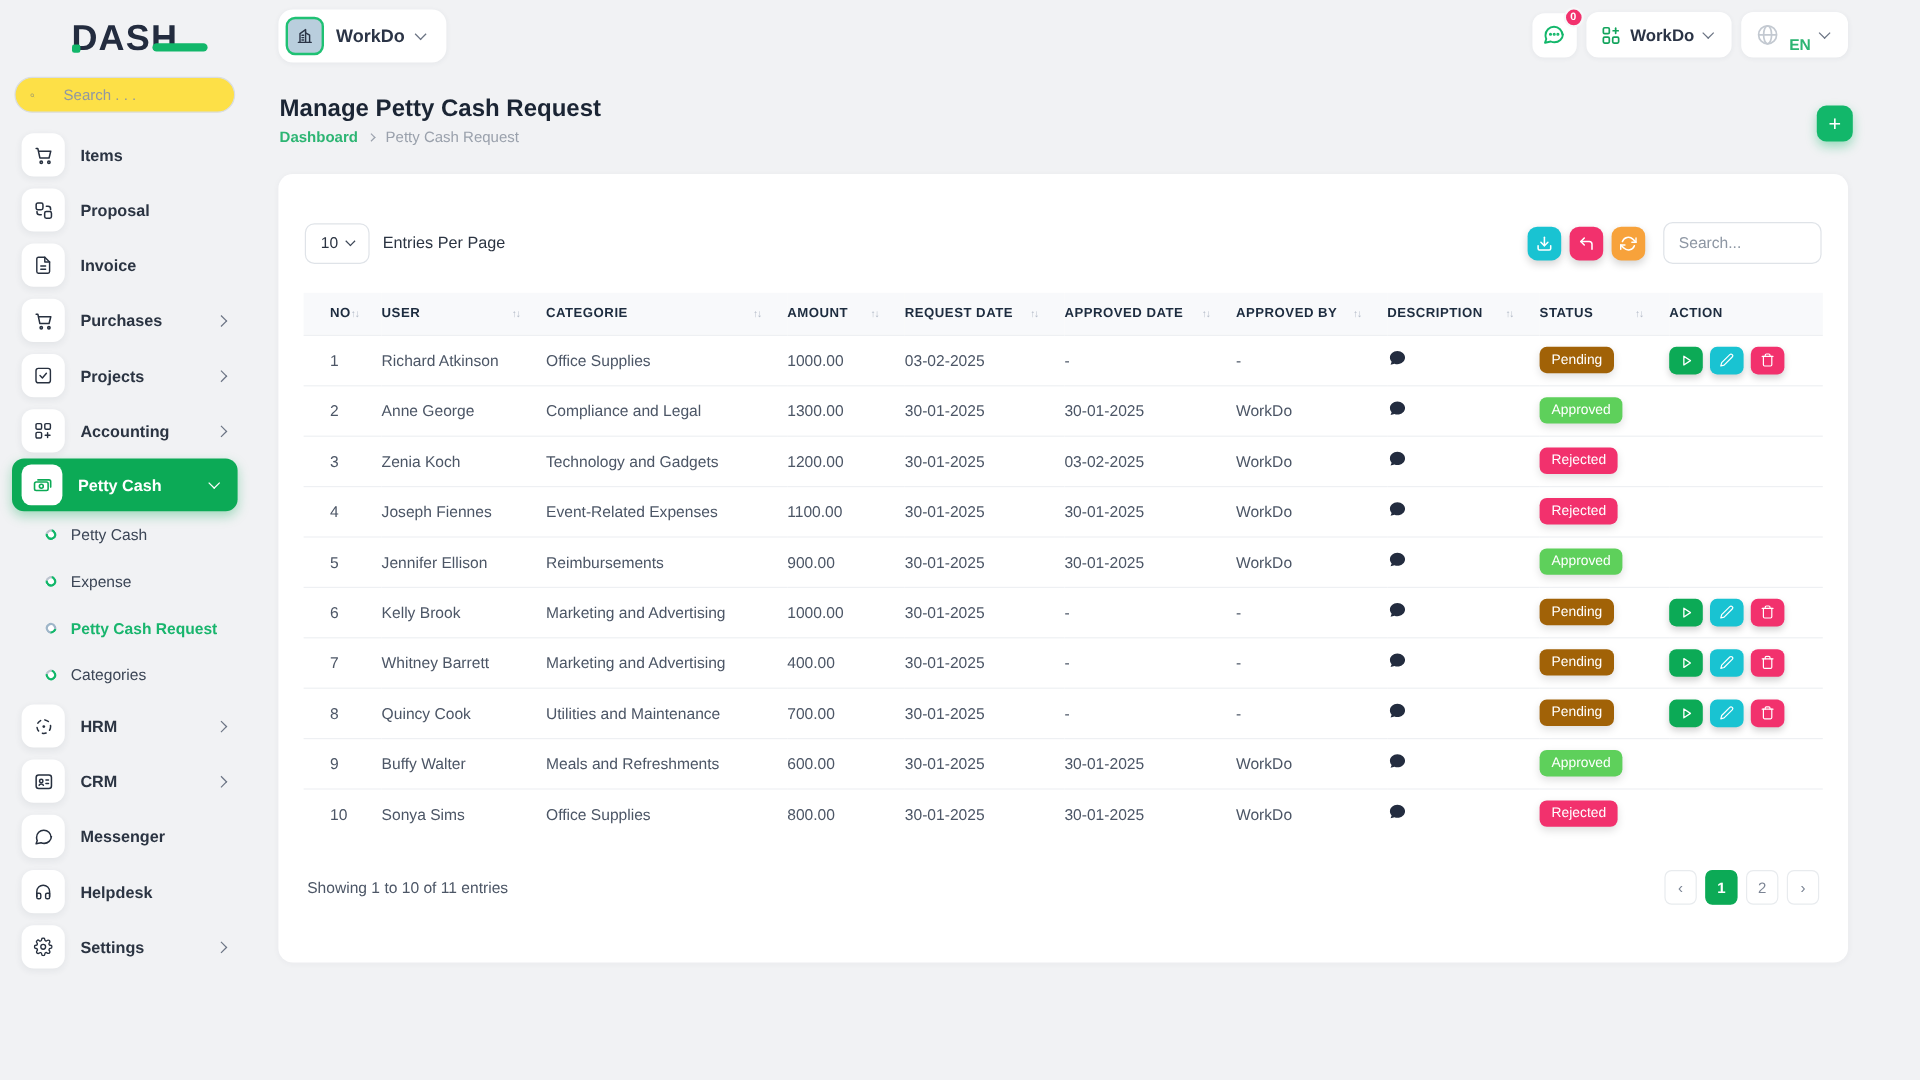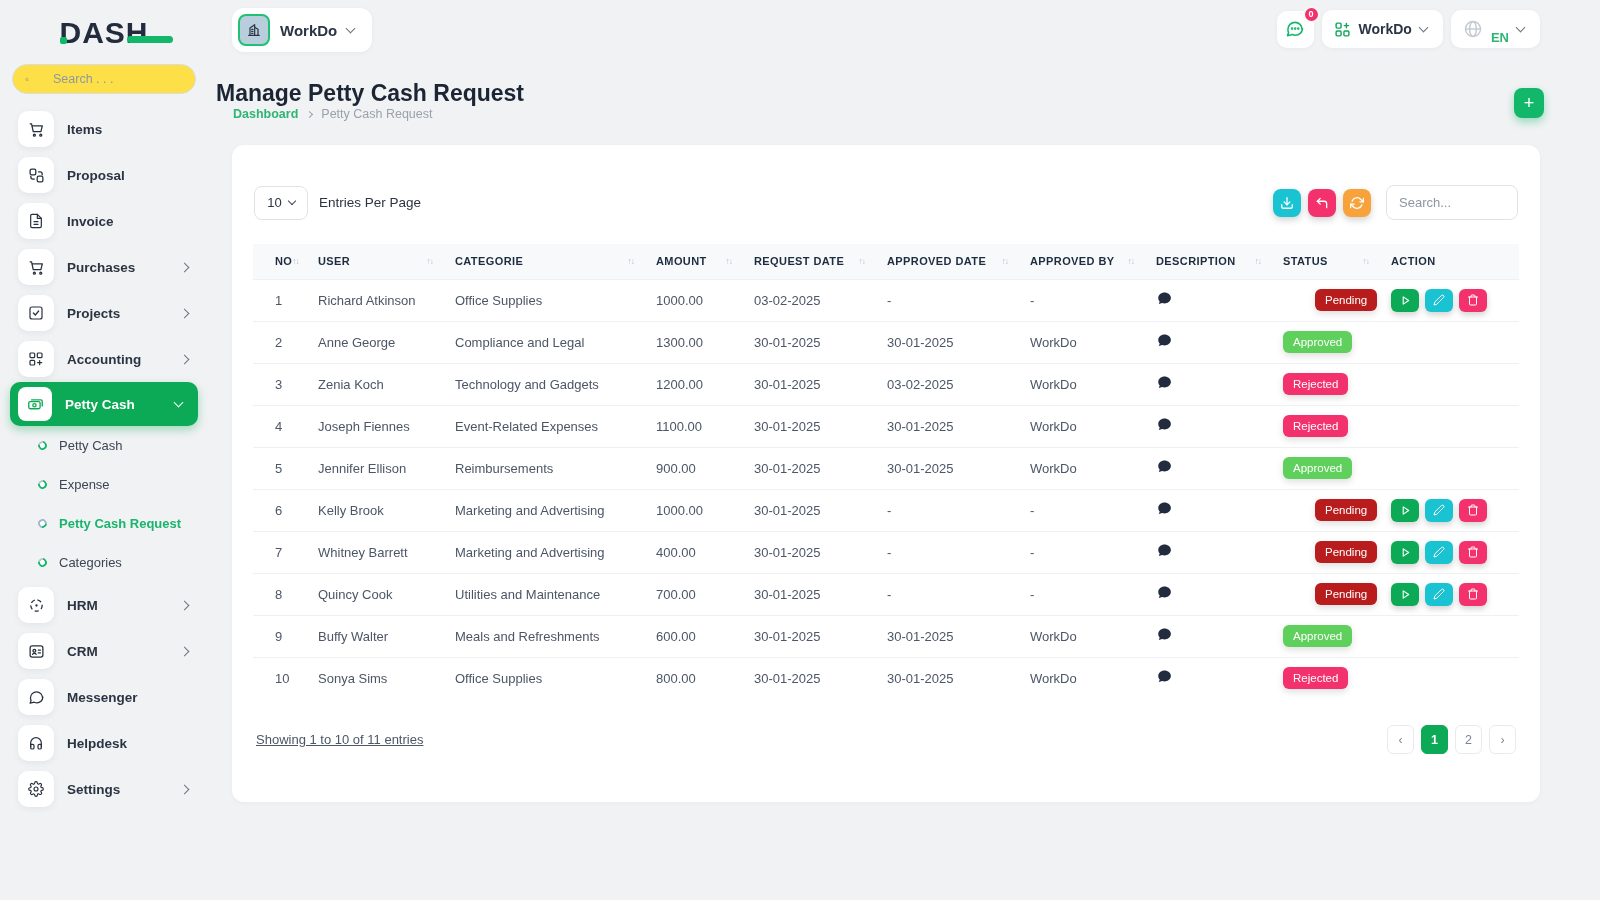--- a/index.html
+++ b/index.html
@@ -39,21 +39,21 @@
   .ws-left { position:absolute; left:232px; top:8px; height:44px; background:#fff; border-radius:12px; display:flex; align-items:center; gap:10px; padding:0 14px 0 6px; box-shadow:0 1px 4px rgba(40,50,70,.05); cursor:pointer; }
   .ws-left .ico-tile { width:32px; height:32px; border-radius:8px; background:#b9cedd; border:2px solid #1fc173; display:flex; align-items:center; justify-content:center; }
   .ws-name { font-size:15px; font-weight:700; color:#2b3446; }
   .top-right { position:absolute; top:10px; right:60px; display:flex; gap:8px; align-items:center; }
   .msg-btn { position:relative; width:37px; height:37px; background:#fff; border-radius:10px; display:flex; align-items:center; justify-content:center; box-shadow:0 1px 4px rgba(40,50,70,.05); cursor:pointer; }
   .msg-badge { position:absolute; top:-5px; right:-6px; min-width:17px; height:17px; border-radius:50%; background:#f2316d; border:2px solid #f6f7f8; color:#fff; font-size:9px; font-weight:700; display:flex; align-items:center; justify-content:center; }
   .pill { height:38px; background:#fff; border-radius:10px; display:flex; align-items:center; gap:8px; padding:0 12px; box-shadow:0 1px 4px rgba(40,50,70,.05); cursor:pointer; }
   .pill .ws-name { font-size:14px; }
   .lang-label { font-size:13px; font-weight:700; color:#2db573;margin-top:16px; }
   
-  .page-title { position:absolute; left:216px; top:80px; font-size:23px; font-weight:700; color:#1b2534; }
+  .page-title { position:absolute; left:233px; top:80px; font-size:20px; font-weight:700; color:#1b2534; }
   .breadcrumb { position:absolute; left:233px; top:107px; display:flex; align-items:center; gap:9px; font-size:12.5px; }
   .bc-home { color:#2db573; font-weight:600; cursor:pointer; }
   .bc-sep { width:5px; height:5px; border-right:1.4px solid #9aa1ac; border-bottom:1.4px solid #9aa1ac; transform:rotate(-45deg); }
   .bc-cur { color:#9aa1ac; }
   .add-btn { position:absolute; top:88px; right:56px; width:30px; height:30px; border-radius:8px; background:#12b76a; border:none; color:#fff; font-size:18px; line-height:1; cursor:pointer; box-shadow:0 4px 9px rgba(18,183,106,.4); display:flex; align-items:center; justify-content:center; font-family:inherit; }
   
   .card { position:absolute; left:232px; top:145px; width:1308px; height:657px; background:#fff; border-radius:12px; box-shadow:0 1px 5px rgba(40,50,70,.04); }
   .controls { display:flex; justify-content:space-between; align-items:center; padding:40px 22px 24px; }
   .ctrl-left { display:flex; align-items:center; gap:11px; }
   .select-box { width:54px; height:34px; border:1px solid #dfe3e8; border-radius:8px; display:flex; align-items:center; justify-content:center; gap:7px; font-size:13px; color:#2b3442; cursor:pointer; }
@@ -70,32 +70,32 @@
   table { width:1266px; margin:0 21px; border-collapse:collapse; table-layout:fixed; }
   col.c-no{width:65px} col.c-user{width:137px} col.c-cat{width:201px} col.c-amt{width:98px}
   col.c-rdate{width:133px} col.c-adate{width:143px} col.c-aby{width:126px}
   col.c-desc{width:127px} col.c-status{width:108px} col.c-act{width:128px}
   thead th { background:#f8f9fb; height:35px; text-align:left; font-size:11px; font-weight:700; color:#1d2c3f; letter-spacing:.4px; }
   th .th-in { display:flex; align-items:center; justify-content:space-between; padding-right:22px; }
   .th-sort { font-size:8.5px; color:#b6bdc9; letter-spacing:-1px; font-weight:400; cursor:pointer; }
   th:first-child .th-in, td:first-child { padding-left:22px; }
   tbody td { height:42px; border-top:1px solid #eef0f3; font-size:13px; color:#4c5666; }
   .badge { display:inline-block; padding:5px 10px; border-radius:6px; color:#fff; font-size:11.5px; box-shadow:0 3px 7px rgba(0,0,0,.13); }
-  .badge-pending { background:#b91c1c;margin-left:32px; }
+  .badge-pending { background:#a16207; }
   .badge-approved { background:#5ed05b; }
   .badge-rejected { background:#f2316d; }
   .act-wrap { display:flex; gap:6px; }
   .act-btn { width:28px; height:23px; border-radius:6px; border:none; display:flex; align-items:center; justify-content:center; cursor:pointer; box-shadow:0 3px 6px rgba(0,0,0,.18); }
   .act-btn.view { background:#0caa56; }
   .act-btn.edit { background:#19c3d2; }
   .act-btn.del { background:#f2316d; }
   .desc-bubble { display:inline-flex; cursor:pointer; }
   
   .card-footer { display:flex; justify-content:space-between; align-items:center; padding:26px 24px 0; }
-  .showing { font-size:13px; color:#4c5666;text-decoration:underline; }
+  .showing { font-size:13px; color:#4c5666; }
   .pager { display:flex; gap:7px; align-items:center; }
   .pg { min-width:27px; height:29px; border-radius:6px; background:#fff; border:1px solid #e8ebee; color:#7b8494; font-size:12.5px; display:flex; align-items:center; justify-content:center; cursor:pointer; font-family:inherit; }
   .pg.active { background:#0caa56; border-color:#0caa56; color:#fff; font-weight:600; }
   svg { display:block; }
 </style>
 </head>
 <body>
 
 <div class="sidebar">
   <div class="logo">

